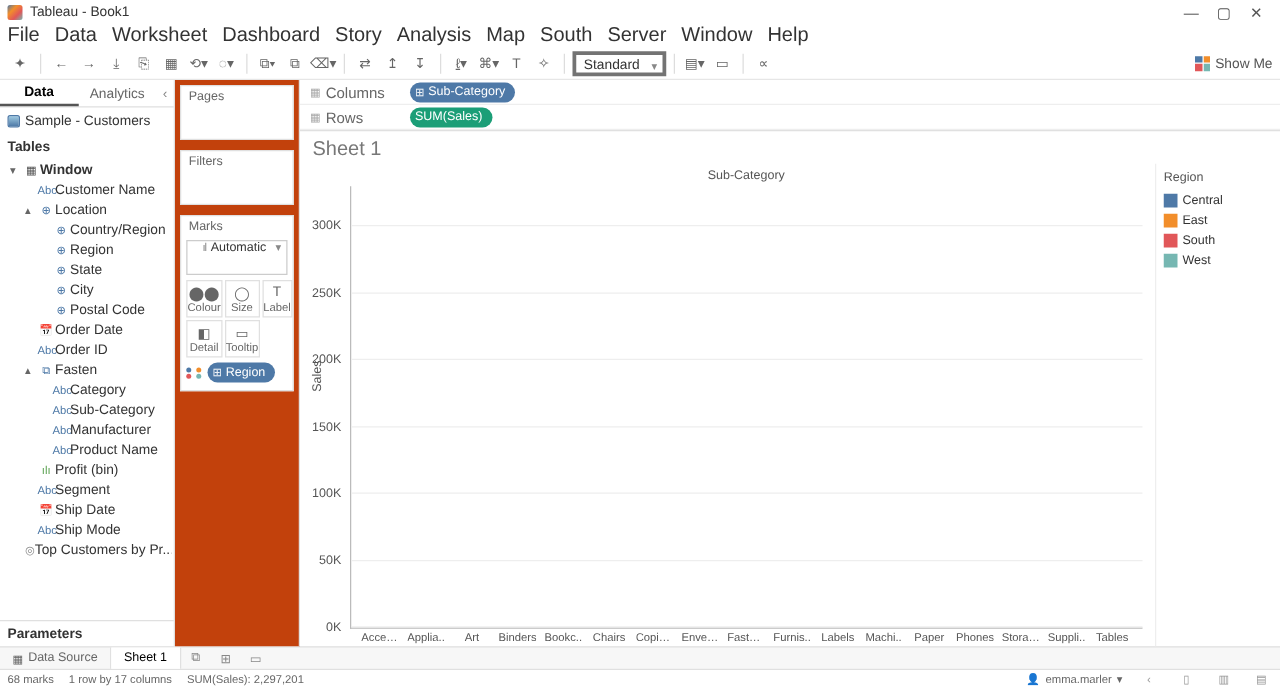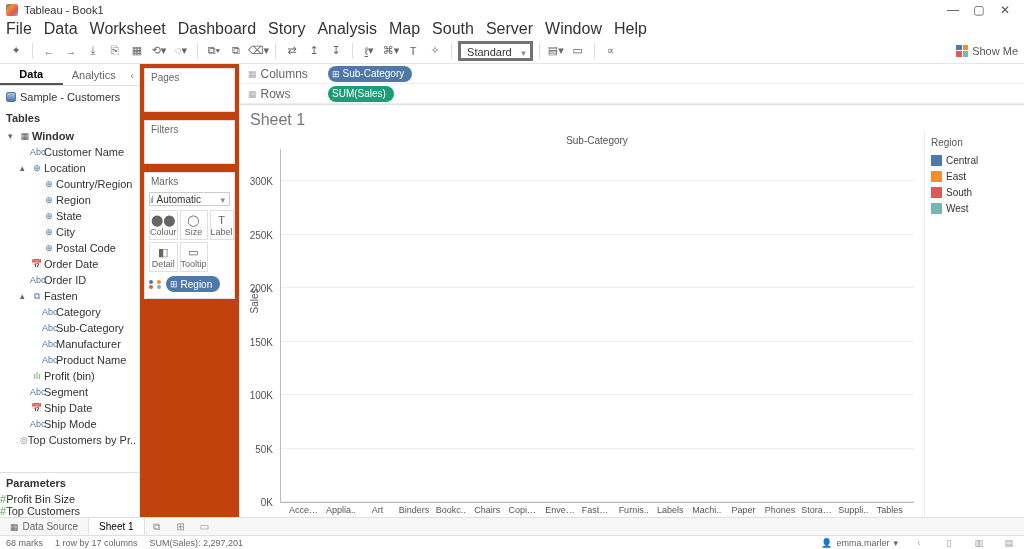--- a/index.html
+++ b/index.html
@@ -37,21 +37,21 @@
 .tree .indent0 { padding-left: 6px; } .tree .indent1 { padding-left: 18px; } .tree .indent2 { padding-left: 30px; }
 .tree .caret { width: 10px; color: #666; font-size: 9px; }
 .tree .ficon { width: 14px; font-size: 9px; text-align: center; }
 .ic-abc { color: #4e79a7; } .ic-geo { color: #4e79a7; } .ic-date { color: #4e79a7; } .ic-num { color: #59a14f; } .ic-set { color: #888; } .ic-table { color: #555; }
 .params { border-top: 1px solid #e0e0e0; }
 
 .midpane { width: 100px; border-right: 1px solid #e0e0e0; background: #c2410c; display: flex; flex-direction: column; padding: 0; font-size: 11px; }
 .card { border: 1px solid #e0e0e0; background: #fff; margin: 4px; }
 .card .chdr { padding: 3px 6px; color: #666; font-size: 10px; }
 .card .cbody { padding: 2px 4px 6px 4px; }
-.autocombo { border: 1px solid #ccc; height: 14px; display: flex; align-items: flex-end; padding: 0 0; font-size: 10px; position: relative; cursor: pointer; }
+.autocombo { border: 1px solid #ccc; height: 28px; display: flex; align-items: flex-start; padding: 0 12px; font-size: 10px; position: relative; cursor: pointer; }
 .autocombo::before { content:"ıl"; font-size:9px; margin-right:4px; color:#888; letter-spacing:-1px; }
 .autocombo::after { content:"▾"; position:absolute; right:4px; font-size:9px; color:#888; }
 .markgrid { display: grid; grid-template-columns: repeat(3,1fr); gap: 2px; margin-top: 4px; }
 .markcell { border: 1px solid #e0e0e0; height: 30px; display: flex; flex-direction: column; align-items: center; justify-content: center; font-size: 9px; color: #666; cursor: pointer; }
 .markcell .mi { font-size: 11px; height: 14px; display:flex; align-items:center; }
 .pill { display: inline-flex; align-items: center; height: 16px; border-radius: 8px; padding: 0 8px 0 4px; font-size: 10px; color: #fff; gap: 3px; cursor: pointer; }
 .pill.blue { background: #4e79a7; } .pill.teal { background: #1b9e77; }
 .pill .picon { font-size: 9px; opacity: .9; }
 .marksrow { display:flex; align-items:center; gap:3px; margin-top:4px; }
 .marksrow .dots { width:14px; display:grid; grid-template-columns:1fr 1fr; grid-template-rows:1fr 1fr; gap:1px; }
@@ -273,24 +273,20 @@
           <span class="caret"></span>
           <span class="ficon ic-set">◎</span>
           <span>Top Customers by Pr...</span>
         </div>
         <div class="row indent1">
           <span class="caret"></span>
         </div>
       </div>
     <div class="params">
       <div class="sectionhdr">Parameters</div>
-      <div id="params">
-          <div class="row indent1"><span class="caret"></span><span class="ficon ic-num">#</span><span>Profit Bin Size</span></div>
-          <div class="row indent1"><span class="caret"></span><span class="ficon ic-num">#</span><span>Top Customers</span></div>
-        </div>
     </div>
   </div>
 
   <div class="midpane">
     <div class="card" style="height:44px">
       <div class="chdr">Pages</div>
     </div>
     <div class="card" style="height:44px">
       <div class="chdr">Filters</div>
     </div>

